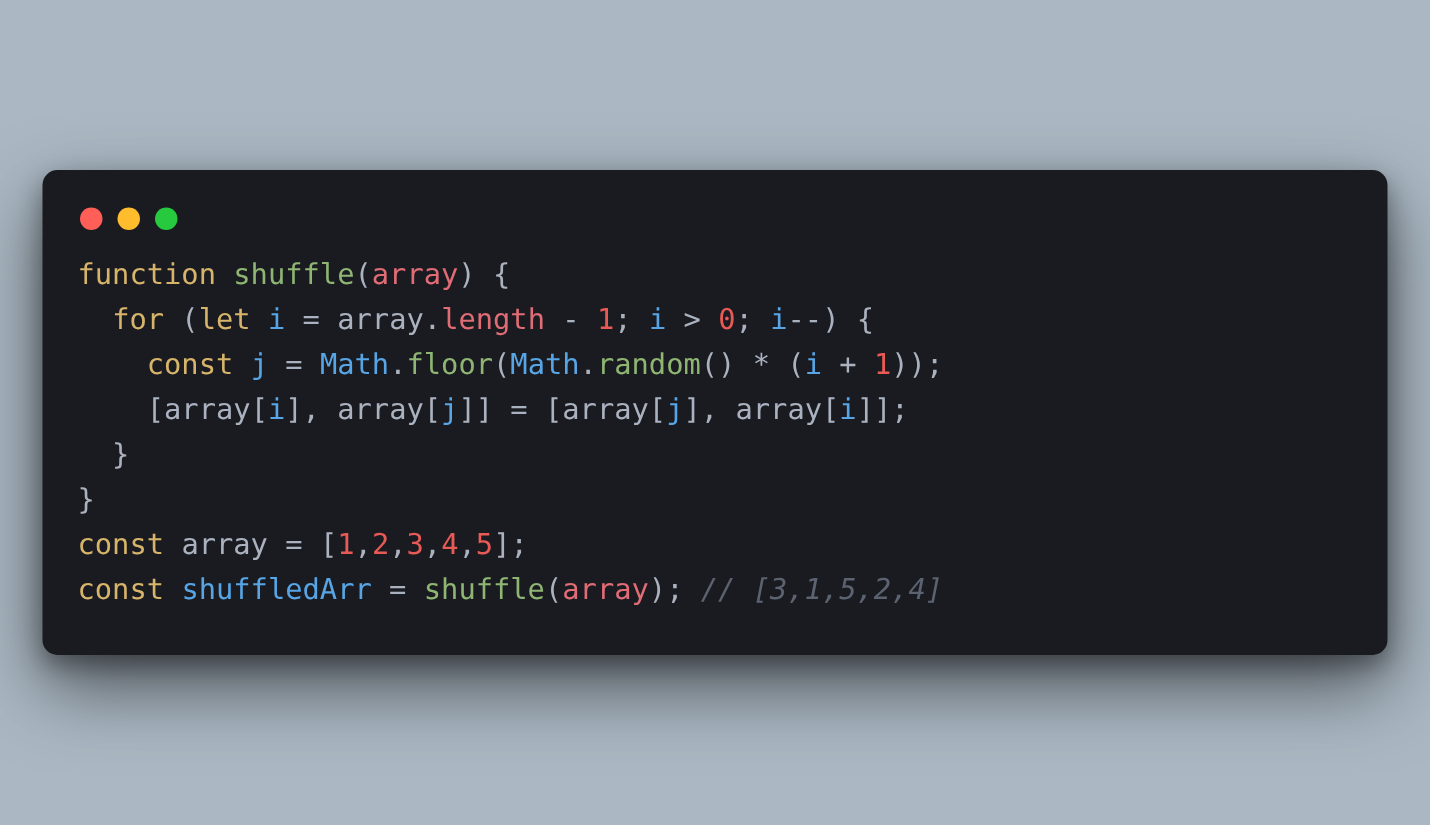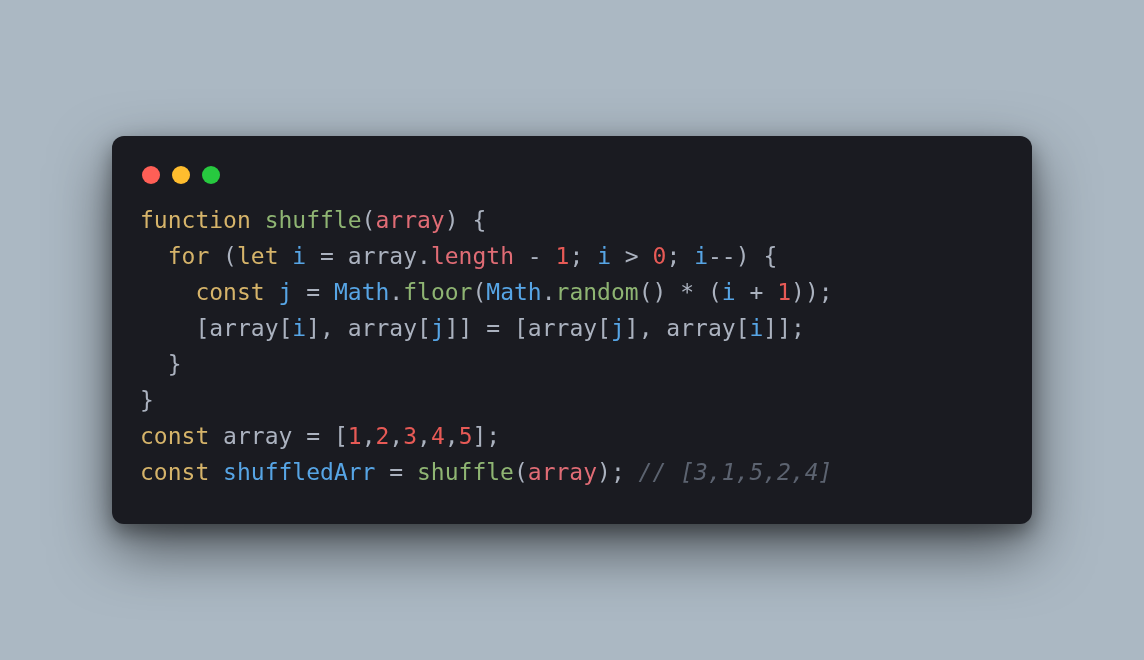--- a/index.html
+++ b/index.html
@@ -5,21 +5,21 @@
   * { margin: 0; padding: 0; box-sizing: border-box; }
   html, body { width: 1144px; height: 660px; }
   body {
     background: #abb8c3;
     display: flex;
     align-items: center;
     justify-content: center;
     font-family: ui-monospace, "SF Mono", "Menlo", "Monaco", "Consolas", monospace;
   }
   .window {
-    width: 920px;
+    width: 1076px;
     background: #1a1b21;
     border-radius: 12px;
     box-shadow: 0 25px 60px rgba(0,0,0,0.55), 0 8px 20px rgba(0,0,0,0.35);
     padding: 24px 28px 34px 28px;
   }
   .titlebar {
     display: flex;
     gap: 12px;
     padding: 6px 2px 18px 2px;
   }

